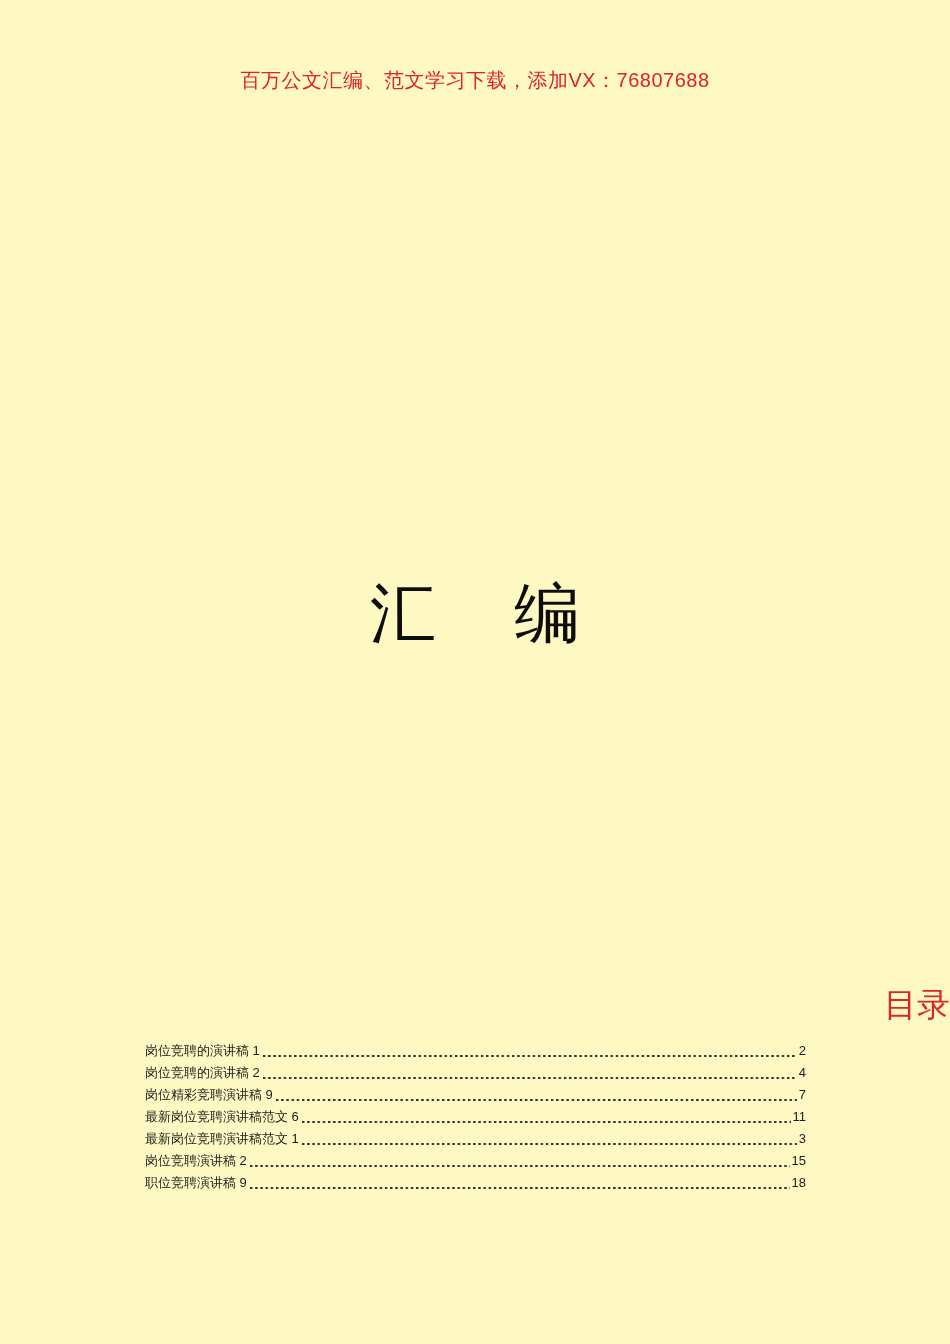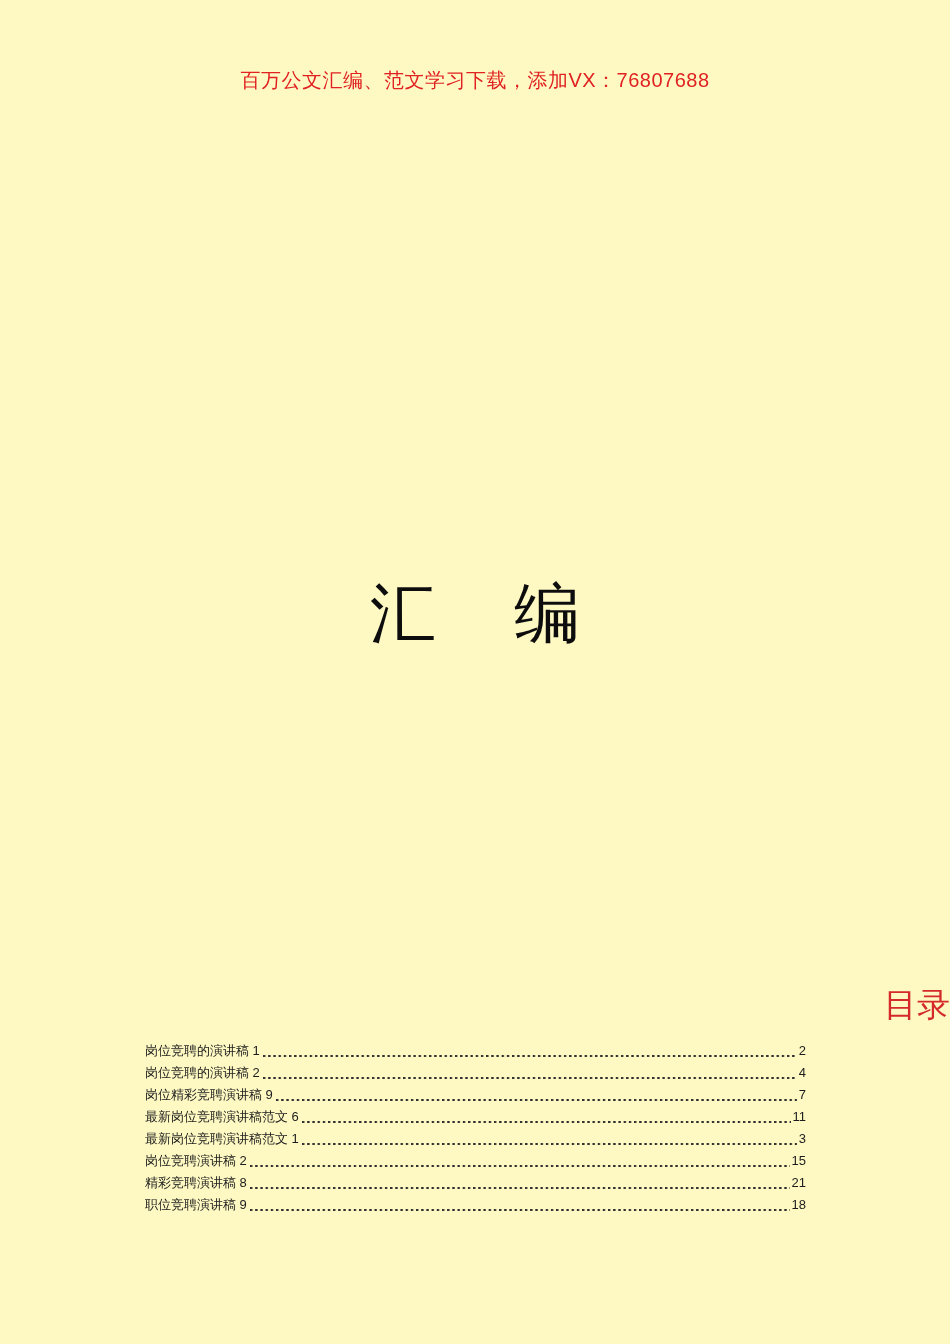--- a/index.html
+++ b/index.html
@@ -125,25 +125,20 @@
       <span class="toc-page">3</span>
     </div>
 
     <div class="toc-row">
       <span class="toc-label">岗位竞聘演讲稿 2</span>
       <span class="toc-leader"></span>
       <span class="toc-page">15</span>
     </div>
 
 
-    <div class="toc-row">
-      <span class="toc-label">精彩竞聘演讲稿 8</span>
-      <span class="toc-leader"></span>
-      <span class="toc-page">21</span>
-    </div>
 
     <div class="toc-row">
       <span class="toc-label">职位竞聘演讲稿 9</span>
       <span class="toc-leader"></span>
       <span class="toc-page">18</span>
     </div>
 
   </div>
 </div>
 

